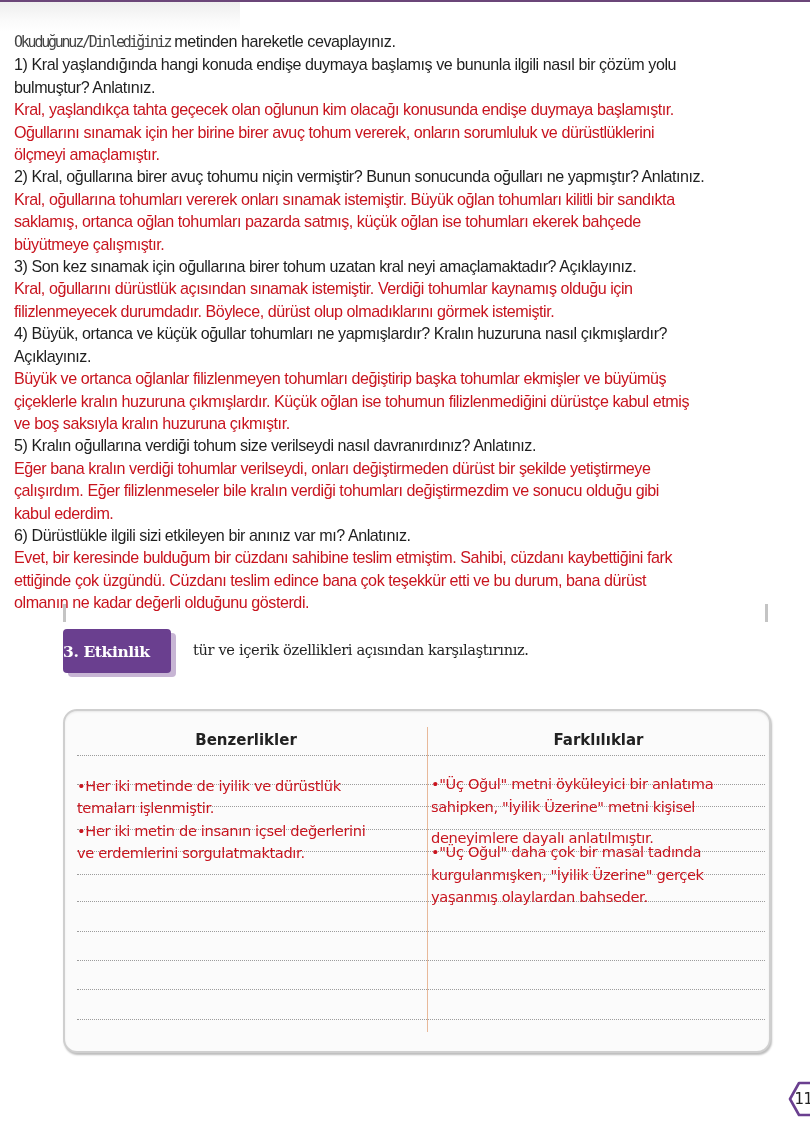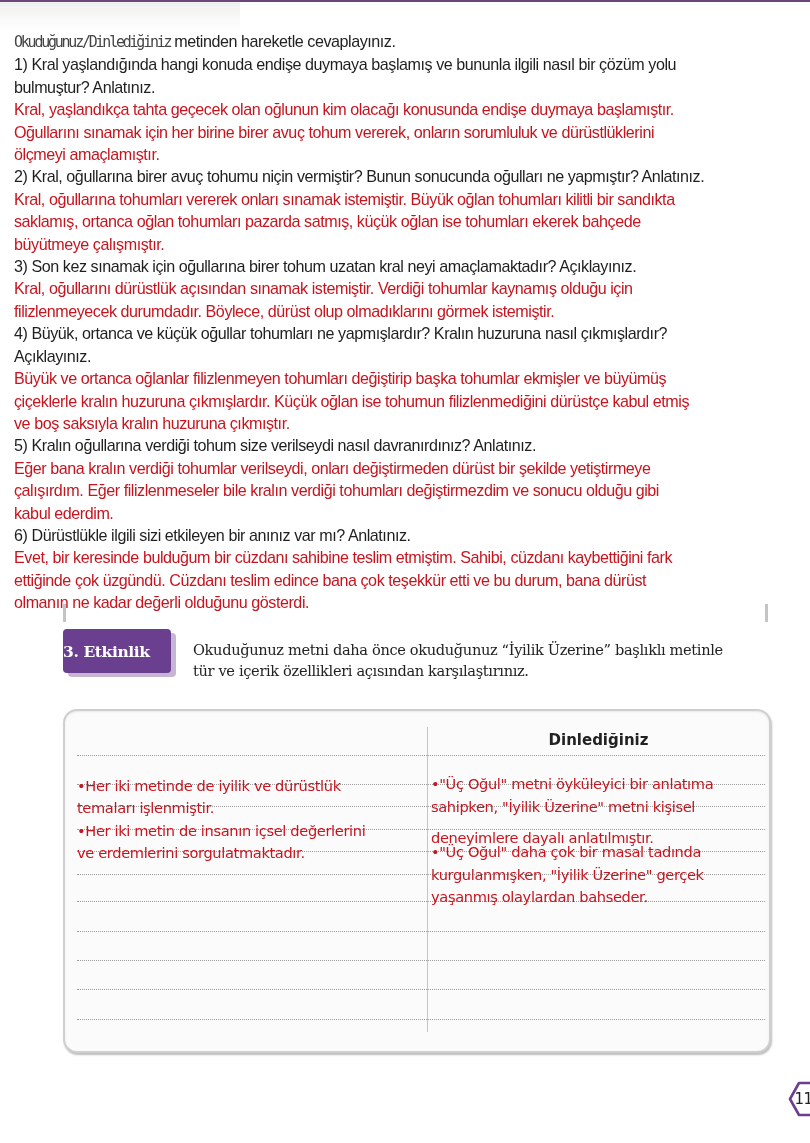--- a/index.html
+++ b/index.html
@@ -98,27 +98,27 @@
   </div>
 </div>
 
 <div class="bar" style="left:63px"></div>
 <div class="bar" style="left:765px"></div>
 
 <div class="etk-box">
   <span class="etk-label">3. Etkinlik</span>
 </div>
 <div class="etk-text">
-  <div>Okuduğunuz metni daha önce okuduğunuz “İyilik Üzerine” başlıklı metinle</div>
   <div>tür ve içerik özellikleri açısından karşılaştırınız.</div>
 </div>
 
 <div class="cmp-box">
   <div class="col-divider"></div>
-  <div class="col-head" style="left:363px;width:341px">Dinlediğiniz</div>
+  <div class="col-head" style="left:0;width:362px">Benzerlikler</div>
+  <div class="col-head" style="left:363px;width:341px">Farklılıklar</div>
 
   <div class="dots" style="left:12px;width:688px;top:44px"></div>
   <div class="dots" style="left:12px;width:688px;top:73px"></div>
   <div class="dots" style="left:12px;width:688px;top:95px"></div>
   <div class="dots" style="left:12px;width:688px;top:118px"></div>
   <div class="dots" style="left:12px;width:688px;top:140px"></div>
   <div class="dots" style="left:12px;width:688px;top:163px"></div>
   <div class="dots" style="left:12px;width:688px;top:190px"></div>
   <div class="dots" style="left:12px;width:688px;top:220px"></div>
   <div class="dots" style="left:12px;width:688px;top:249px"></div>

